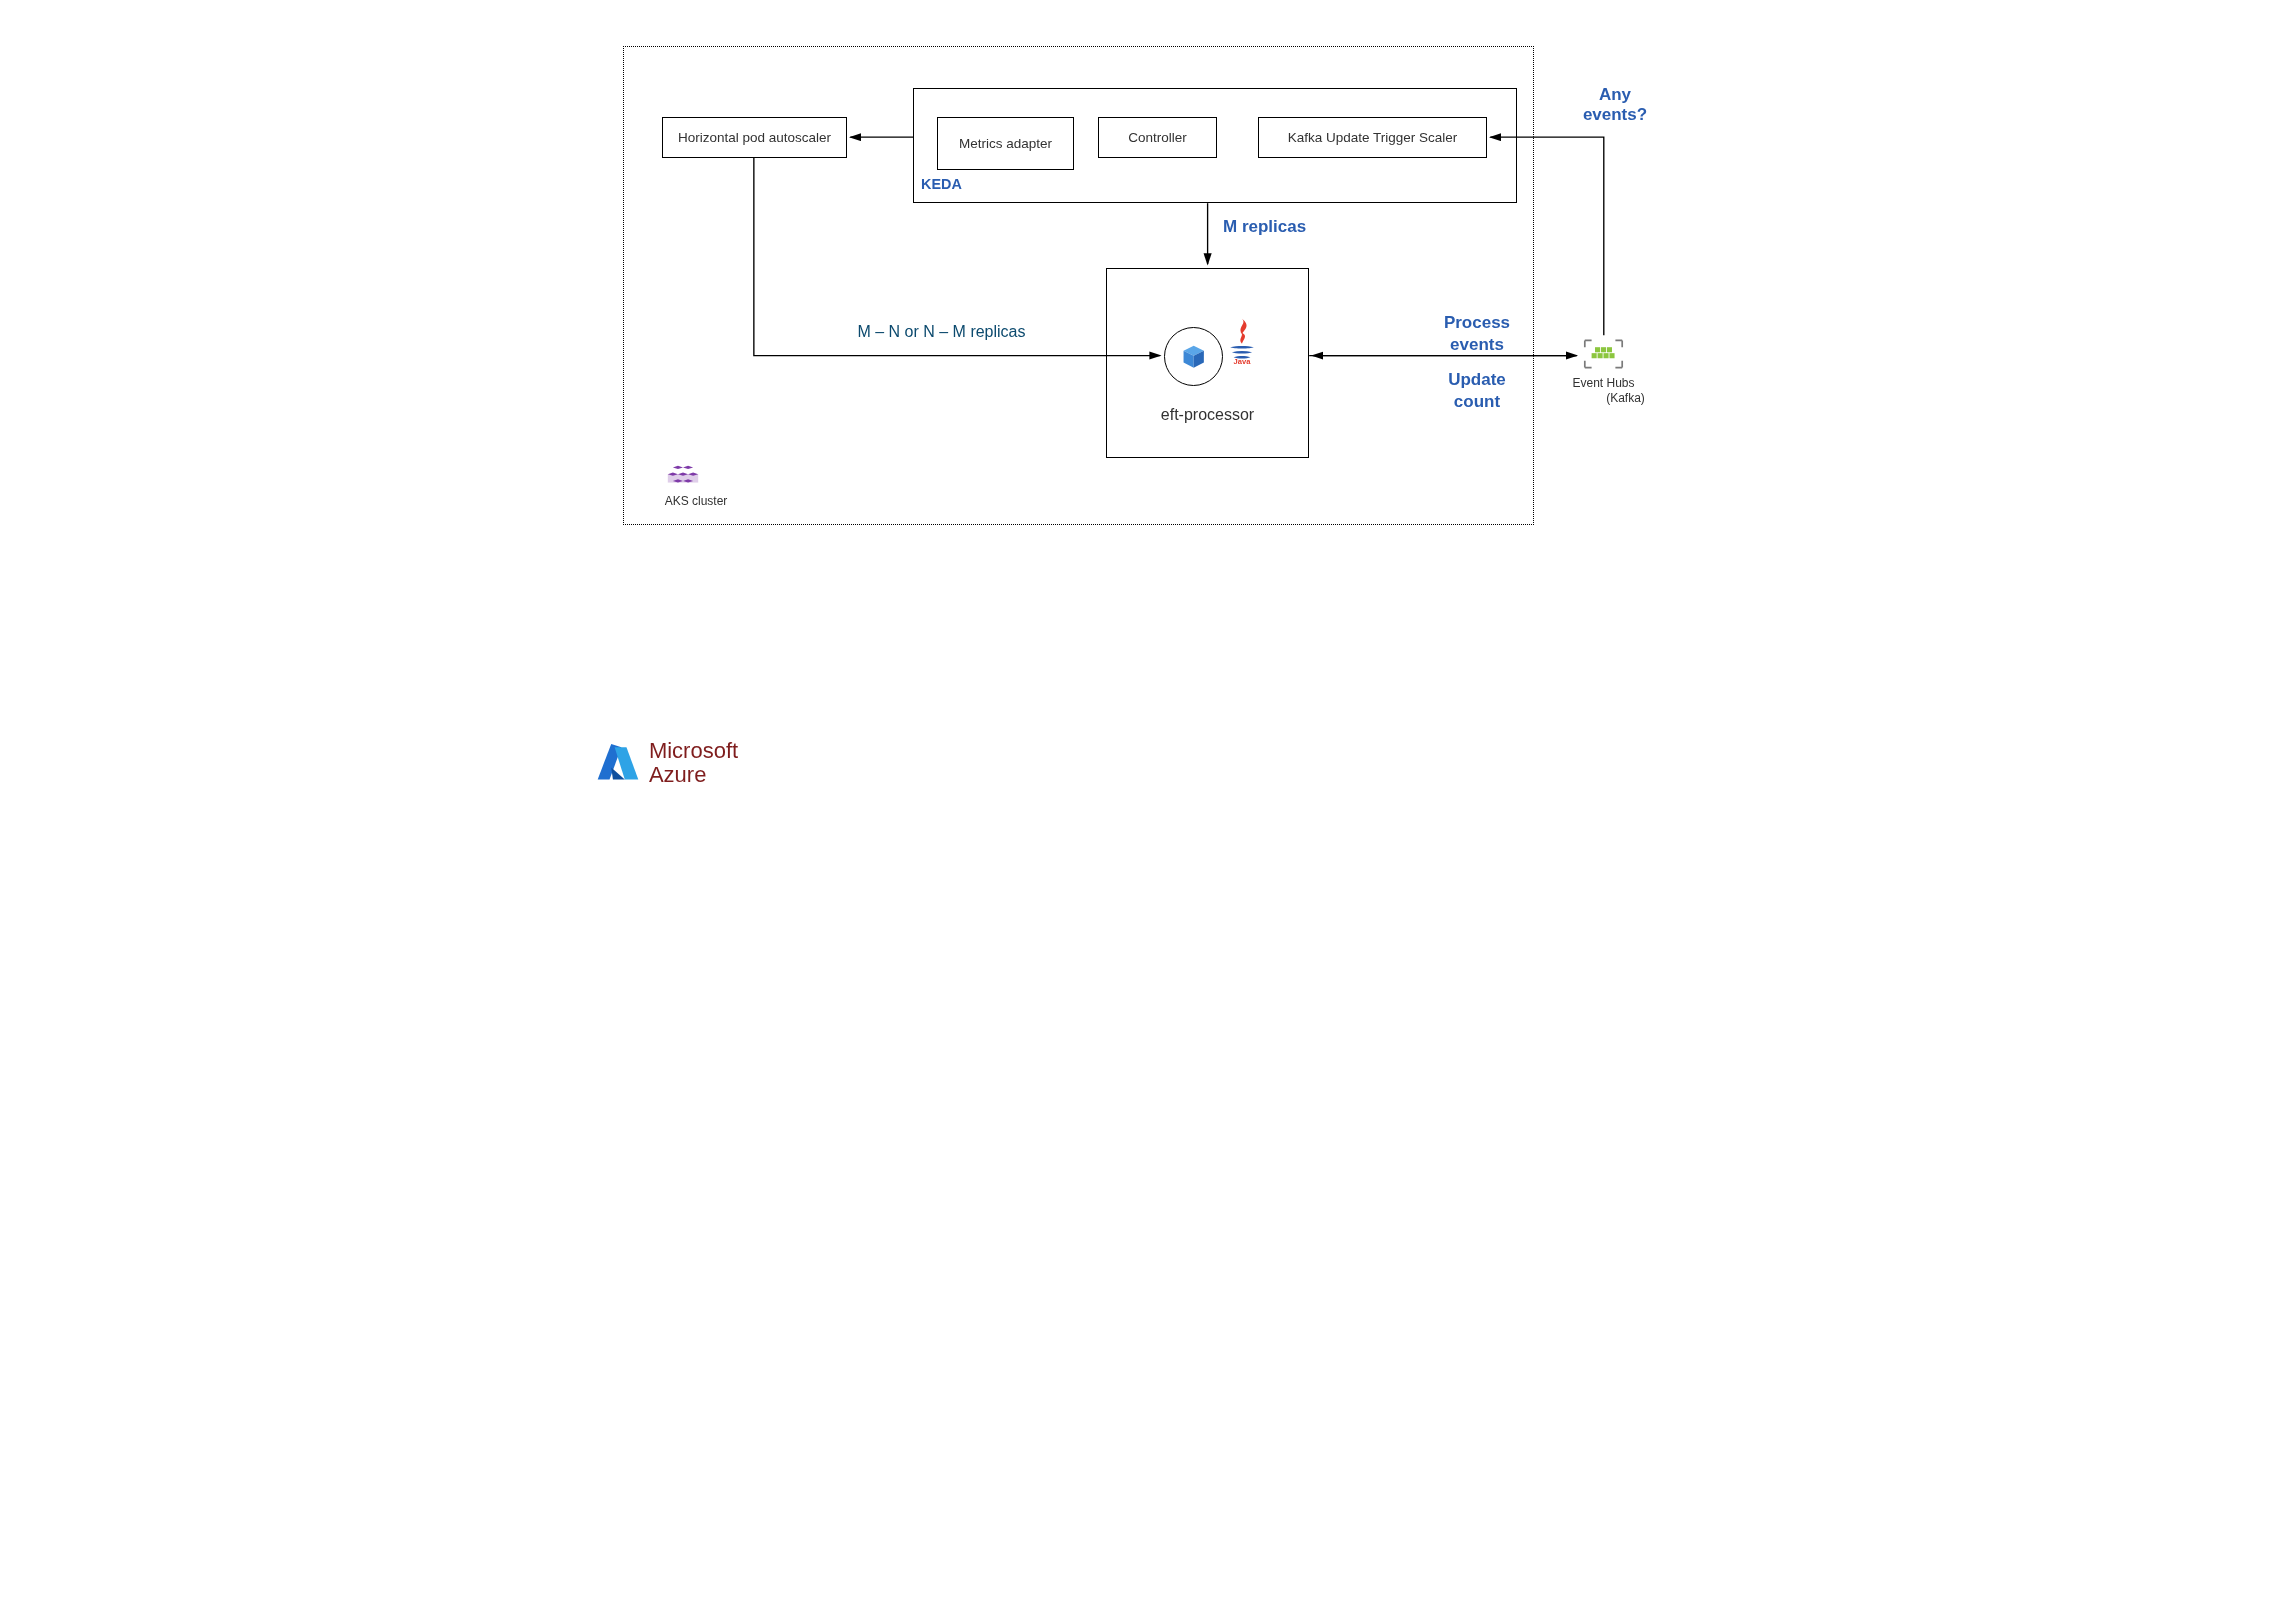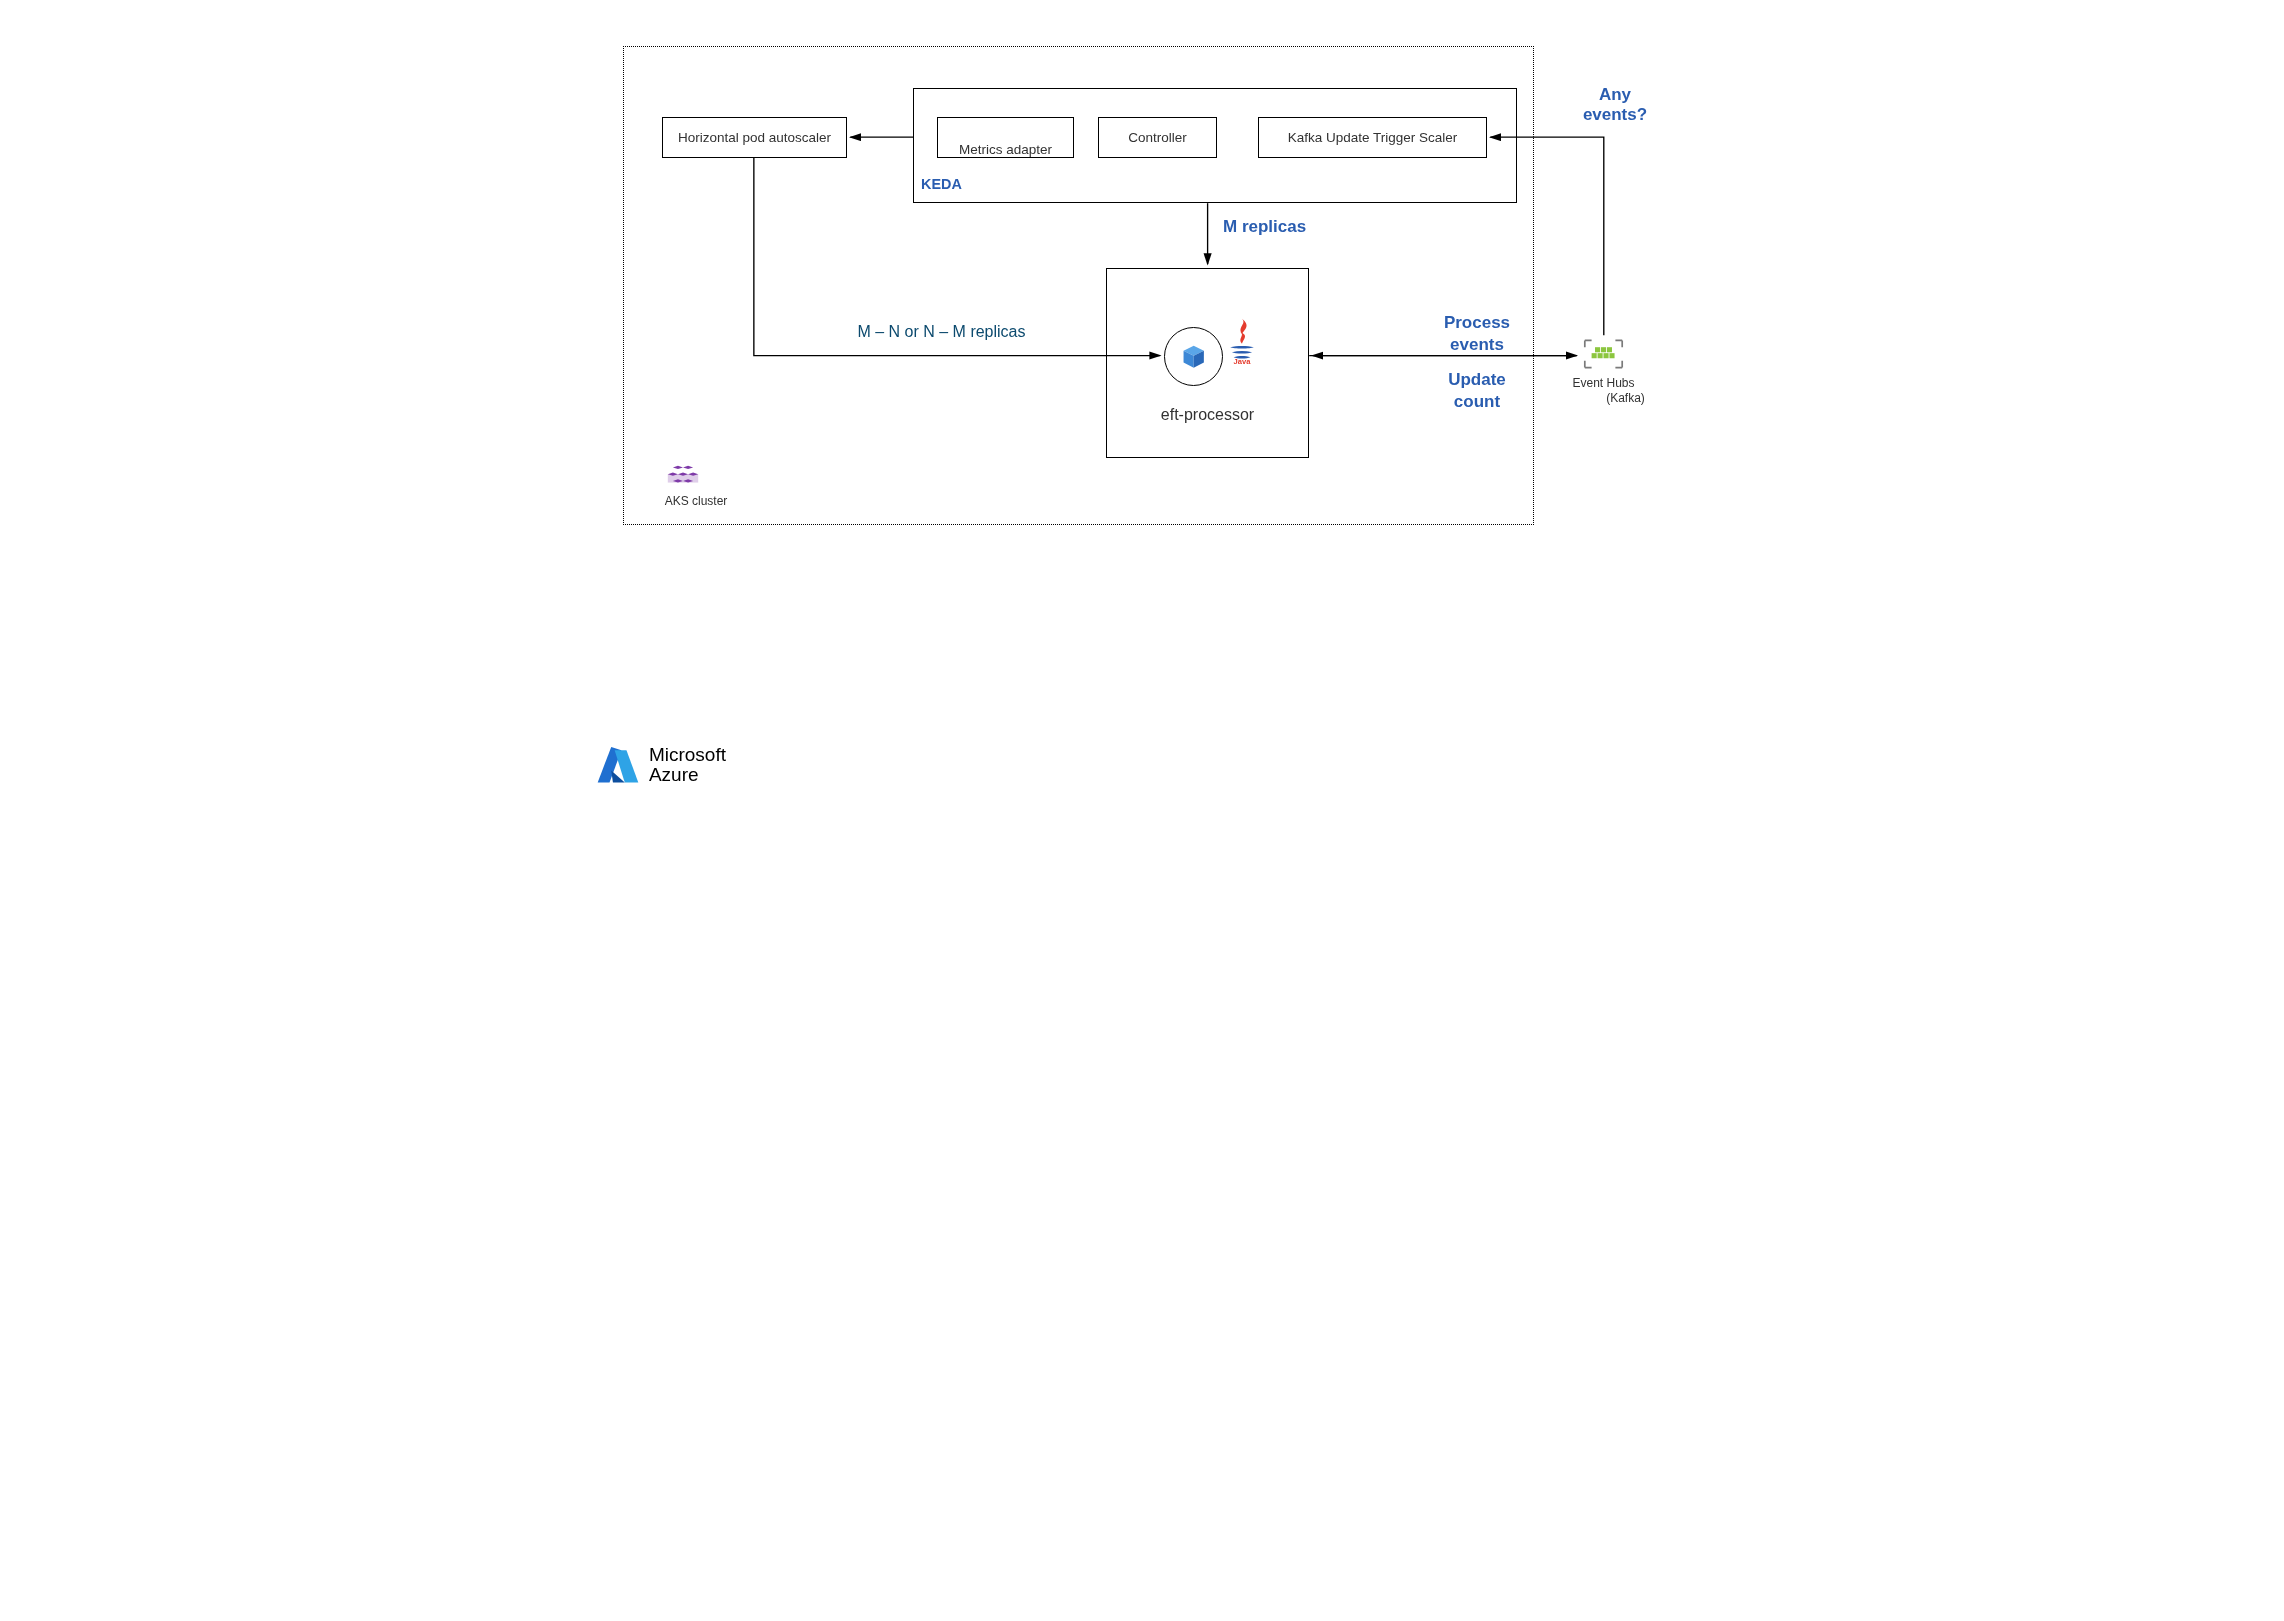--- a/index.html
+++ b/index.html
@@ -7,37 +7,37 @@
   .dotted-box{position:absolute;border:1.7px dotted #000;box-sizing:border-box}
   .solid-box{position:absolute;border:0.8px solid #000;box-sizing:border-box;background:#fff}
   .label{position:absolute;font-size:16px;line-height:1.2;text-align:center}
   .small-label{font-size:12px}
   .keda-label{color:#2a5db0;font-weight:600;font-size:14.4px}
   .blue-label{color:#2a5db0;font-weight:600;font-size:17px}
   .green-label{color:#0c4a6e;font-weight:400;font-size:16px}
   .circle{position:absolute;border:1.7px solid #000;border-radius:50%;background:#fff;box-sizing:border-box;display:flex;align-items:center;justify-content:center}
   svg.arrows{position:absolute;left:0;top:0;width:100%;height:100%;pointer-events:none}
   .azure-logo{position:absolute;left:25.4px;bottom:25.4px;display:flex;align-items:center;gap:8.5px}
-  .azure-text{color:#000000;font-size:19px;line-height:1.05}
+  .azure-text{color:#7f1d1d;font-size:22px;line-height:1.05}
 </style>
 </head>
 <body>
 
 <div class="canvas">
 
   <div class="dotted-box" style="left:52px;top:46px;width:911px;height:479px"></div>
 
   <div class="solid-box" style="left:91px;top:117px;width:185px;height:41px;display:flex;align-items:center;justify-content:center">
     <span>Horizontal pod autoscaler</span>
   </div>
 
   <div class="solid-box" style="left:342px;top:88px;width:604px;height:115px"></div>
   <div class="label keda-label" style="left:350px;top:176px;width:68px;text-align:left">KEDA</div>
 
-  <div class="solid-box" style="left:366px;top:117px;width:137px;height:41px;display:flex;align-items:flex-end;justify-content:center">
+  <div class="solid-box" style="left:366px;top:117px;width:137px;height:53px;display:flex;align-items:center;justify-content:center">
     <span>Metrics adapter</span>
   </div>
   <div class="solid-box" style="left:527px;top:117px;width:119px;height:41px;display:flex;align-items:center;justify-content:center">
     <span>Controller</span>
   </div>
   <div class="solid-box" style="left:687px;top:117px;width:229px;height:41px;display:flex;align-items:center;justify-content:center">
     <span>Kafka Update Trigger Scaler</span>
   </div>
 
   <div class="solid-box" style="left:535px;top:268px;width:203px;height:190px"></div>

